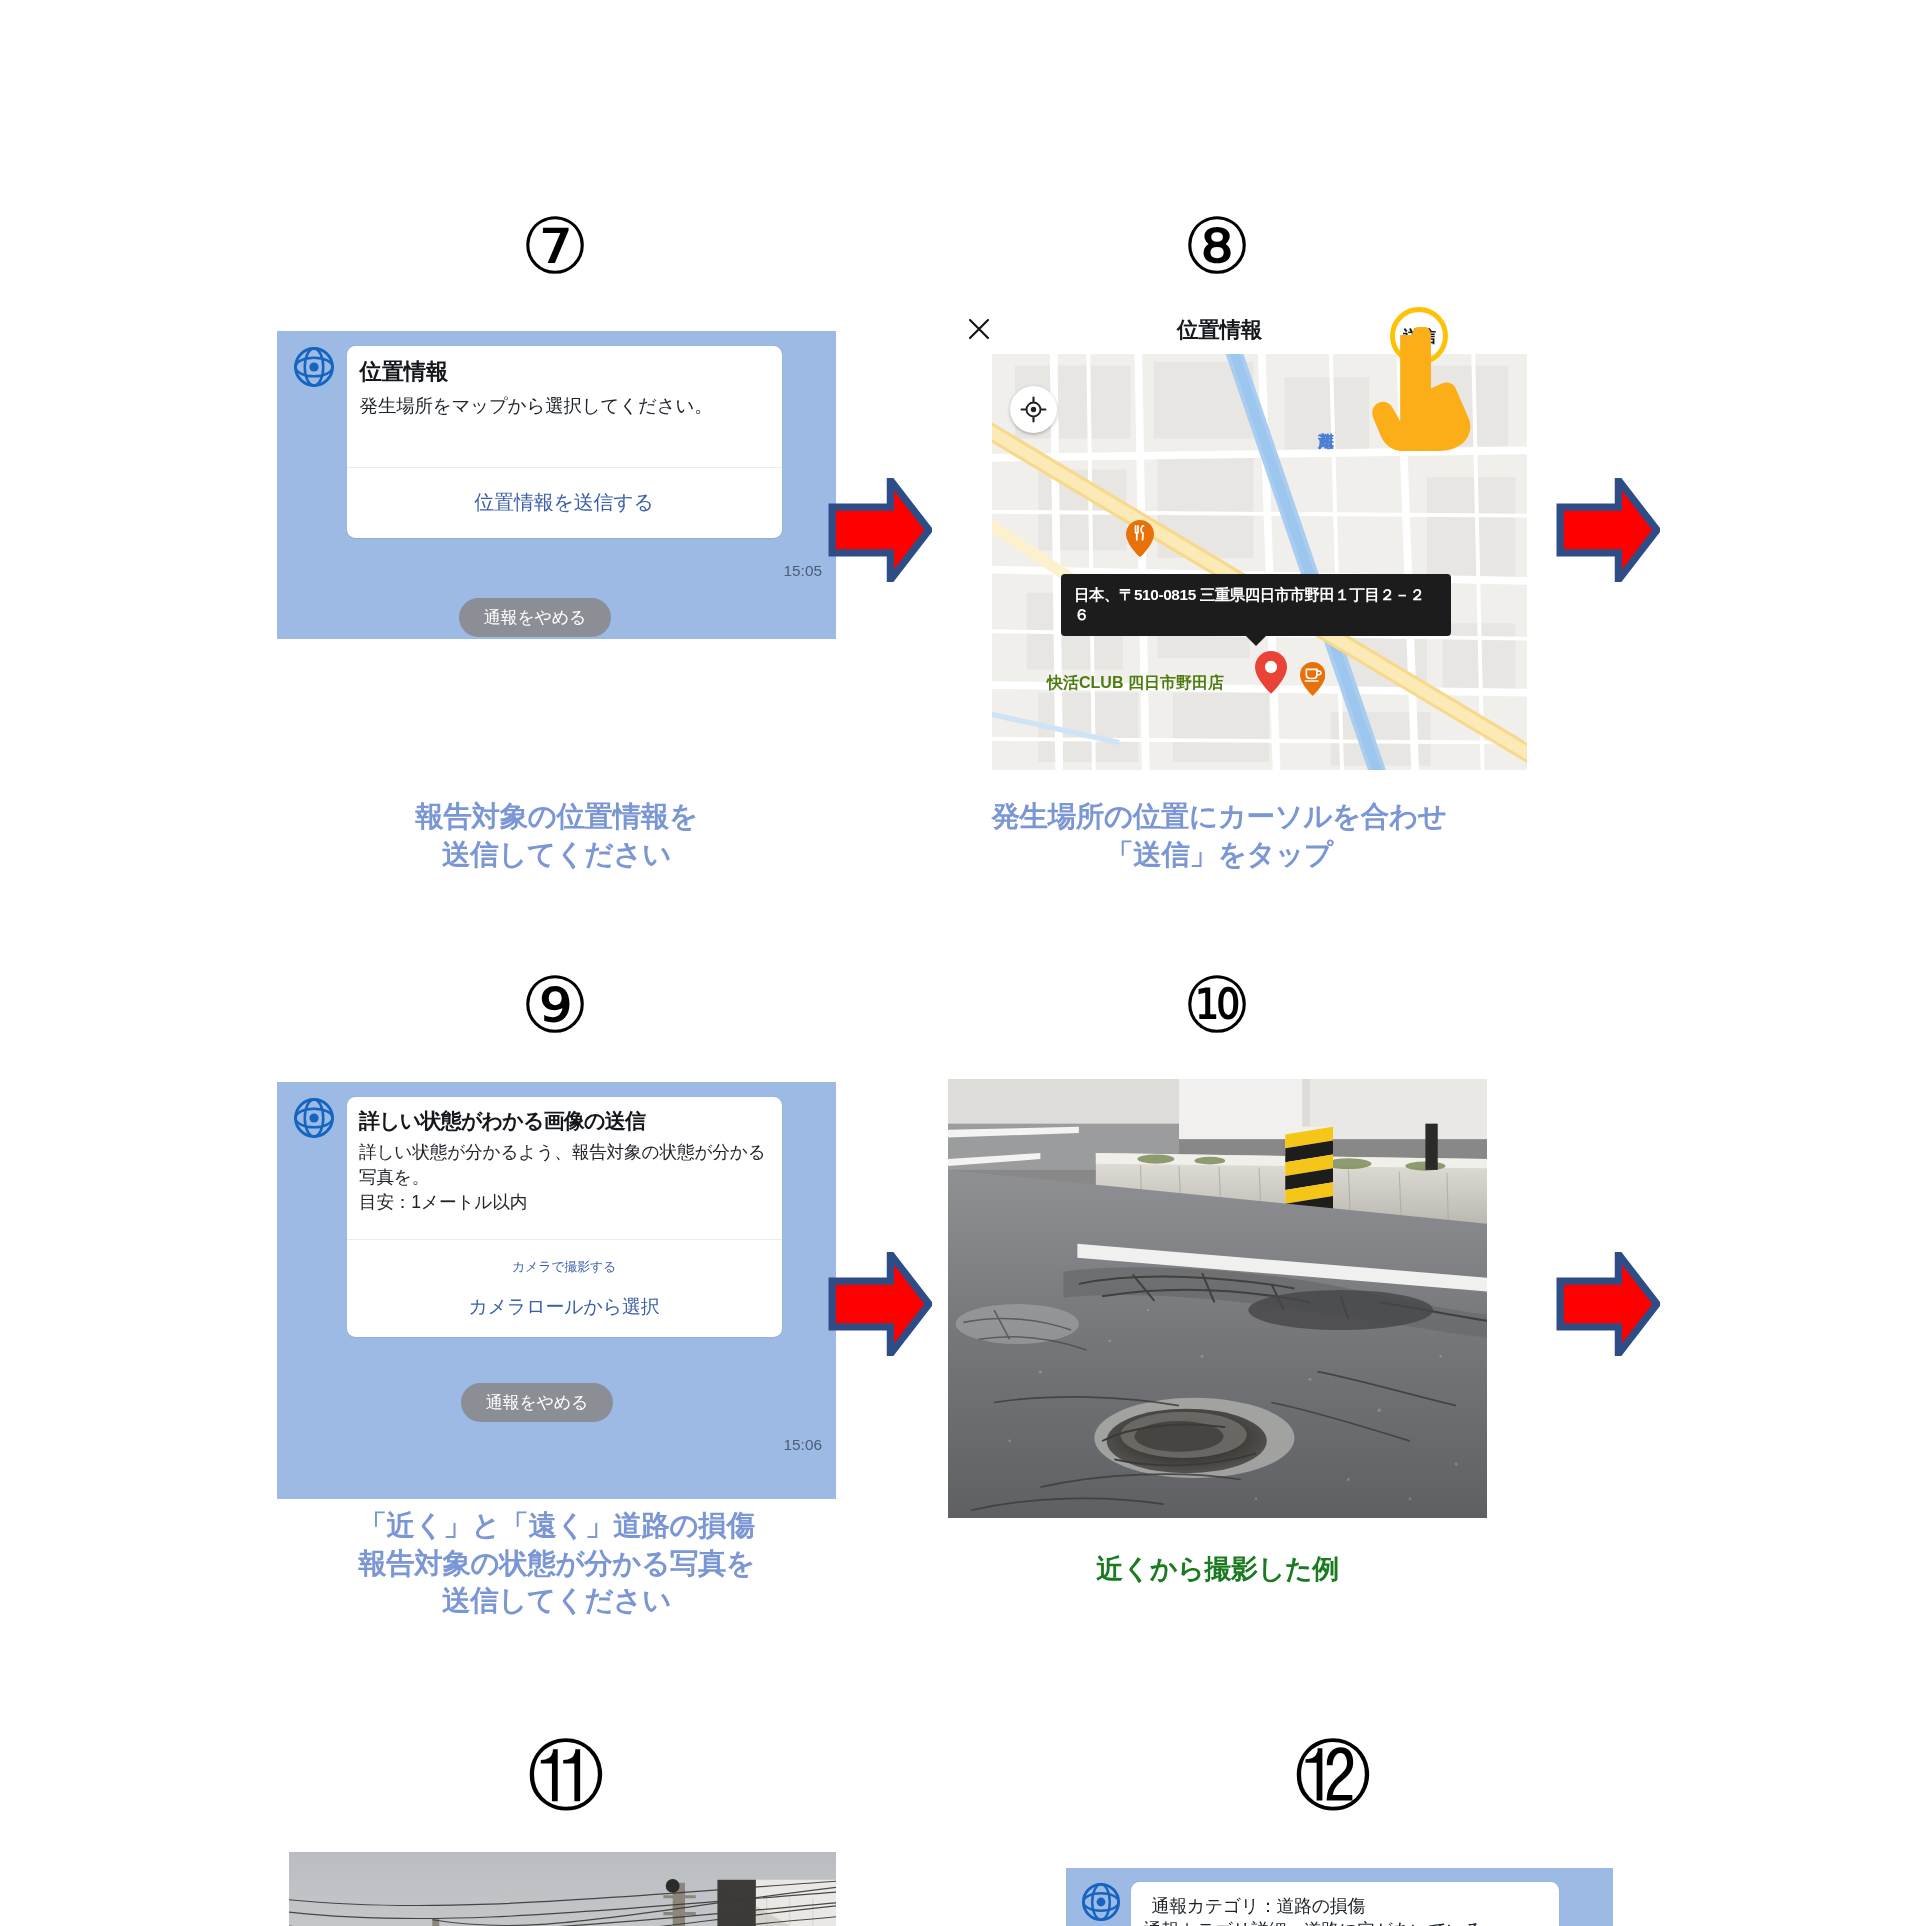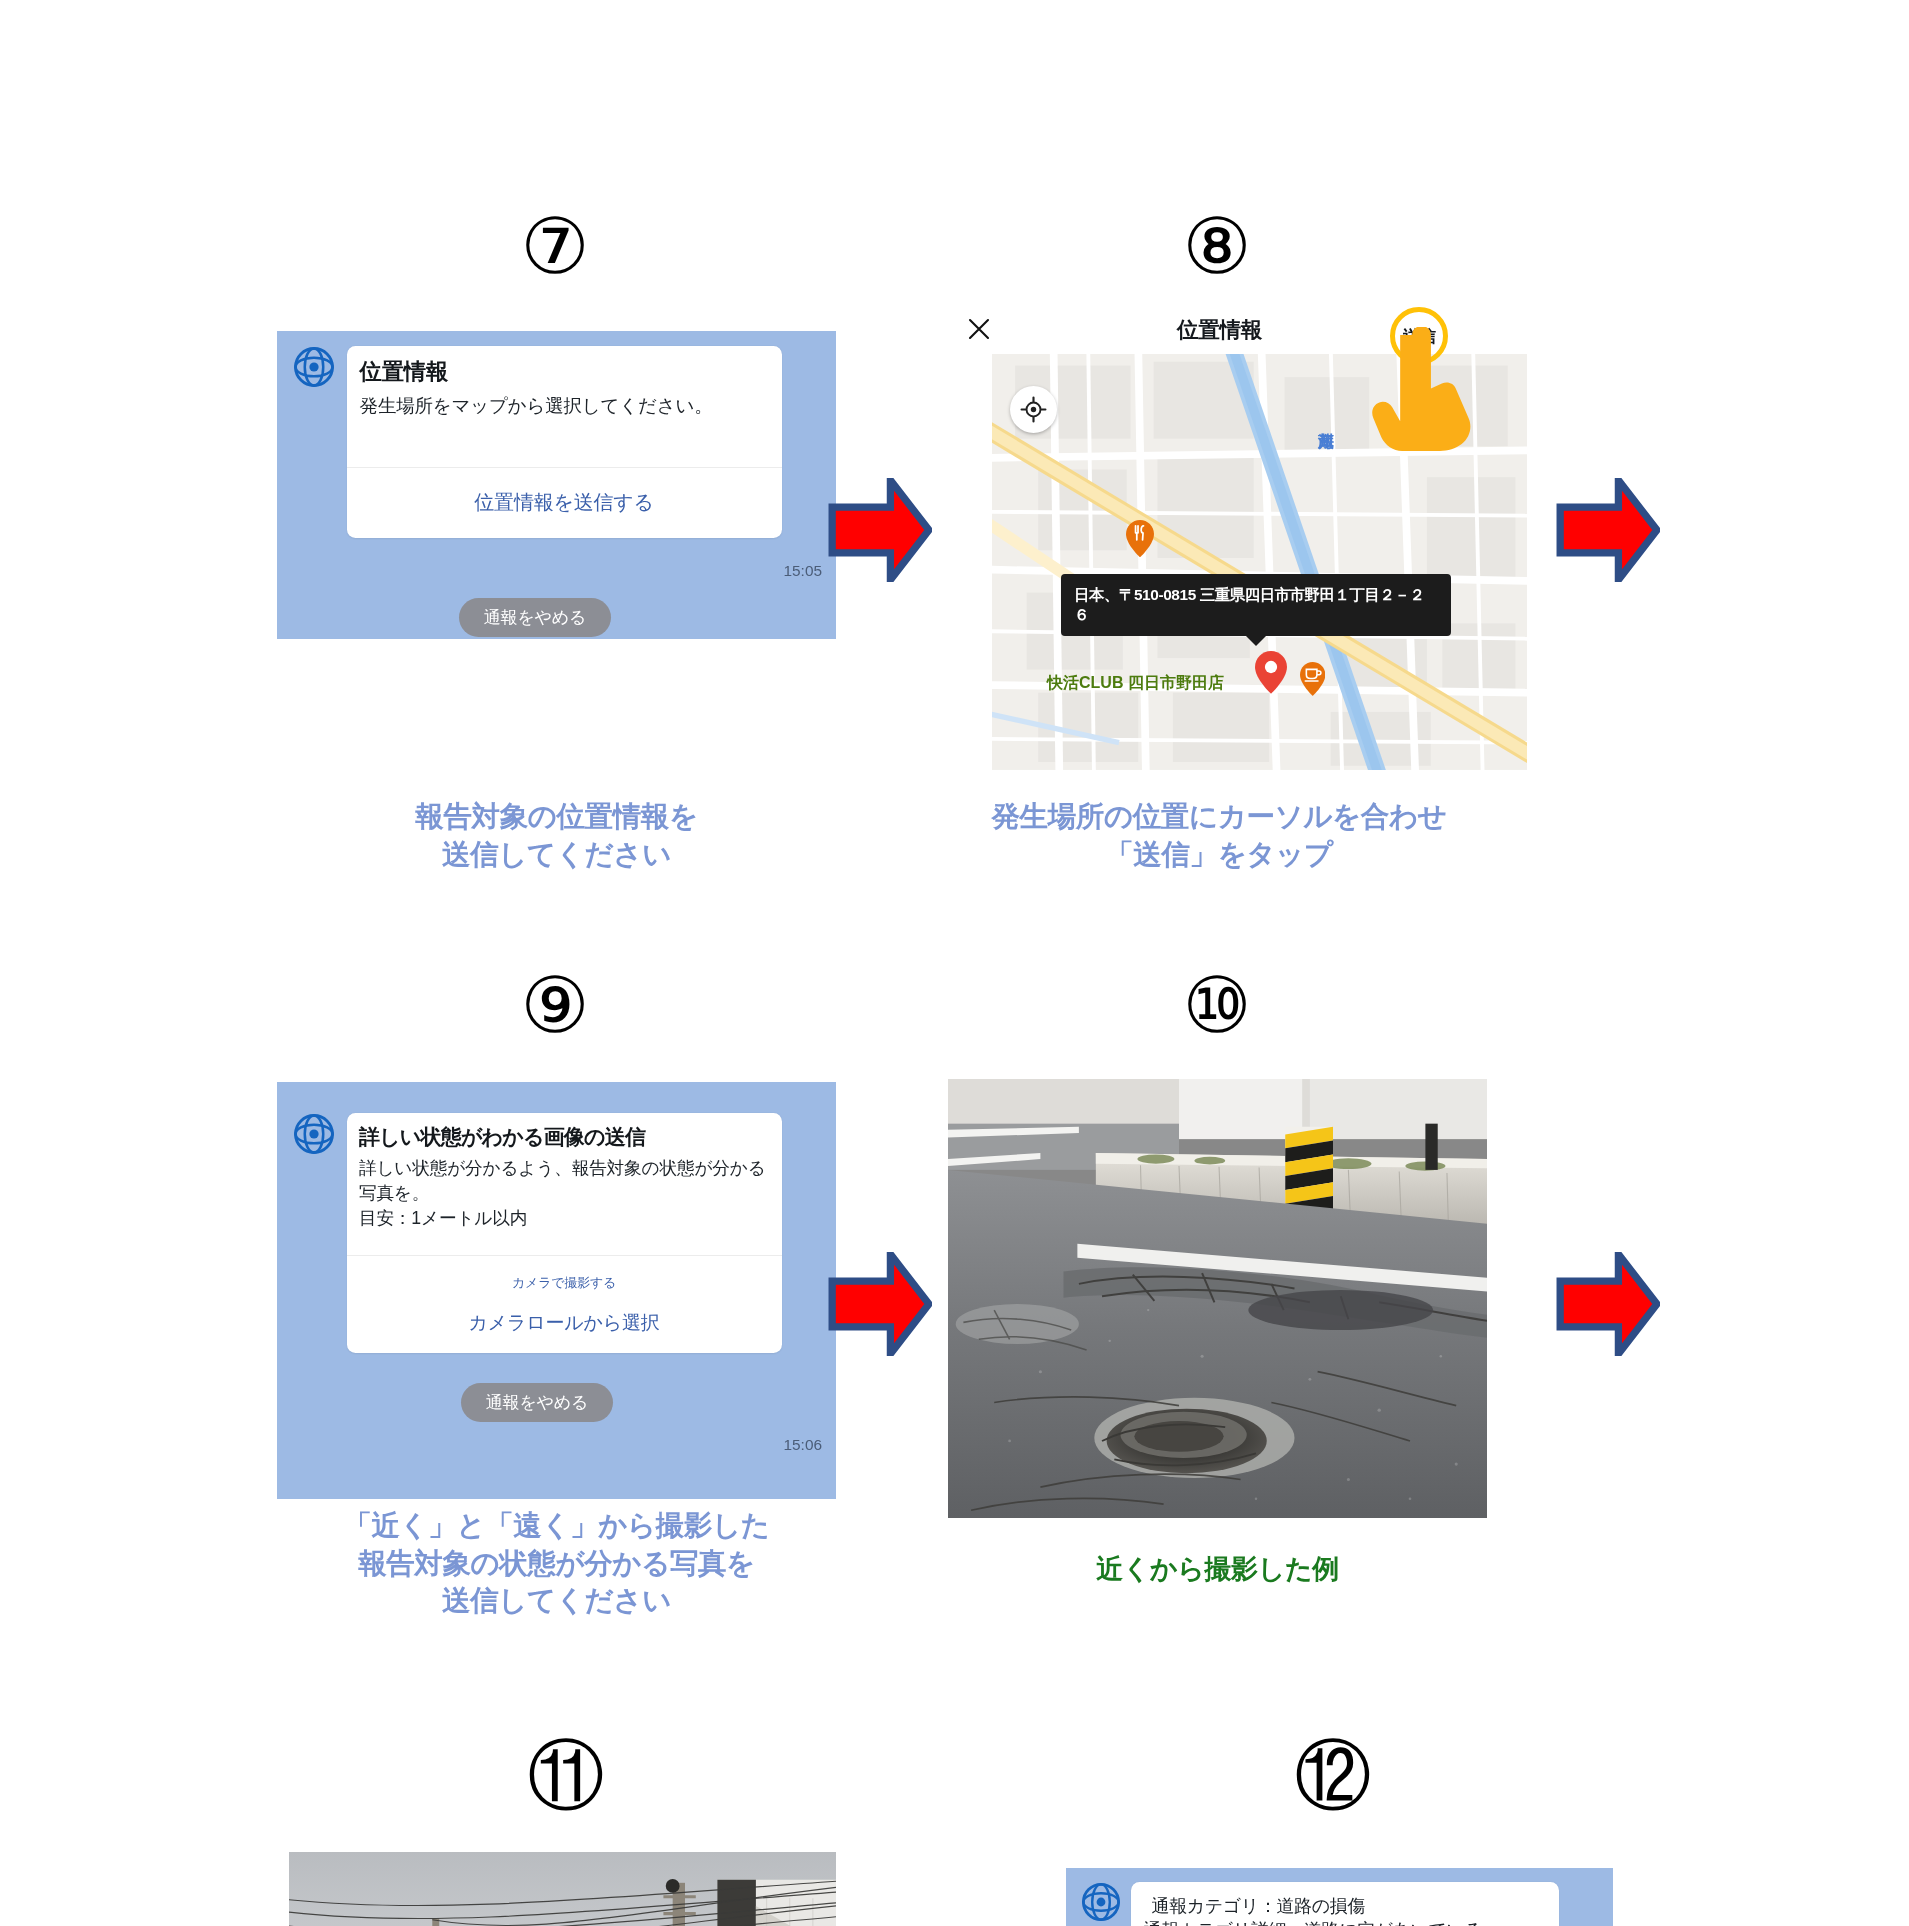--- a/index.html
+++ b/index.html
@@ -317,21 +317,21 @@
     <div class="arrow">
       <svg viewBox="0 0 100 100" preserveAspectRatio="none">
         <polygon points="4,28 60,28 60,2 97,50 60,98 60,72 4,72" fill="#FF0000" stroke="#2E4D86" stroke-width="7" stroke-linejoin="miter"></polygon>
       </svg>
     </div>
   </div>
 
   <div class="step-num" style="left:455px; top:967px; width:200px;">⑨</div>
 
   <div class="chat" style="left:277px; top:1082px; width:559px; height:417px;">
-    <div class="chat-row" style="padding:14.6px 0 0 16px;margin-top:16px;">
+    <div class="chat-row" style="padding:14.6px 0 0 16px;">
       <div class="avatar" style="width:42px;height:42px;">
         <svg viewBox="0 0 100 100">
           <circle cx="50" cy="50" r="44" fill="none" stroke="#1565C0" stroke-width="7"></circle>
           <ellipse cx="50" cy="50" rx="22" ry="44" fill="none" stroke="#1565C0" stroke-width="6"></ellipse>
           <ellipse cx="50" cy="50" rx="44" ry="22" fill="none" stroke="#1565C0" stroke-width="6"></ellipse>
           <circle cx="50" cy="50" r="11" fill="#1565C0"></circle>
         </svg>
       </div>
       <div class="bubble" style="margin-left:11.6px; width:435px;">
         <div class="bubble-body" style="padding:10px 12.3px 10px 12.3px;">
@@ -342,21 +342,21 @@
         </div>
         <div class="bubble-divider"></div>
         <div class="bubble-action" style="font-size:13px; padding:17.7px 0 7.7px 0;">カメラで撮影する</div>
         <div class="bubble-action" style="font-size:19px; padding:10.8px 0 17px 0;">カメラロールから選択</div>
       </div>
     </div>
     <div class="msg-time" style="right:14px; top:354px; font-size:15.4px;">15:06</div>
   </div>
   <div class="cancel-btn" style="left:461px; top:1383px; width:152px; height:39px; font-size:17px;">通報をやめる</div>
 
-  <div class="caption blue" style="left:262px; top:1507px; width:589px;">「近く」と「遠く」から撮影した
+  <div class="caption blue" style="left:262px; top:1507px; width:589px;">「近く」と「遠く」道路の損傷
 報告対象の状態が分かる写真を
 送信してください</div>
 
   <div style="position:absolute; left:828px; top:1252px; width:104px; height:104px;">
     <div class="arrow">
       <svg viewBox="0 0 100 100" preserveAspectRatio="none">
         <polygon points="4,28 60,28 60,2 97,50 60,98 60,72 4,72" fill="#FF0000" stroke="#2E4D86" stroke-width="7" stroke-linejoin="miter"></polygon>
       </svg>
     </div>
   </div>

